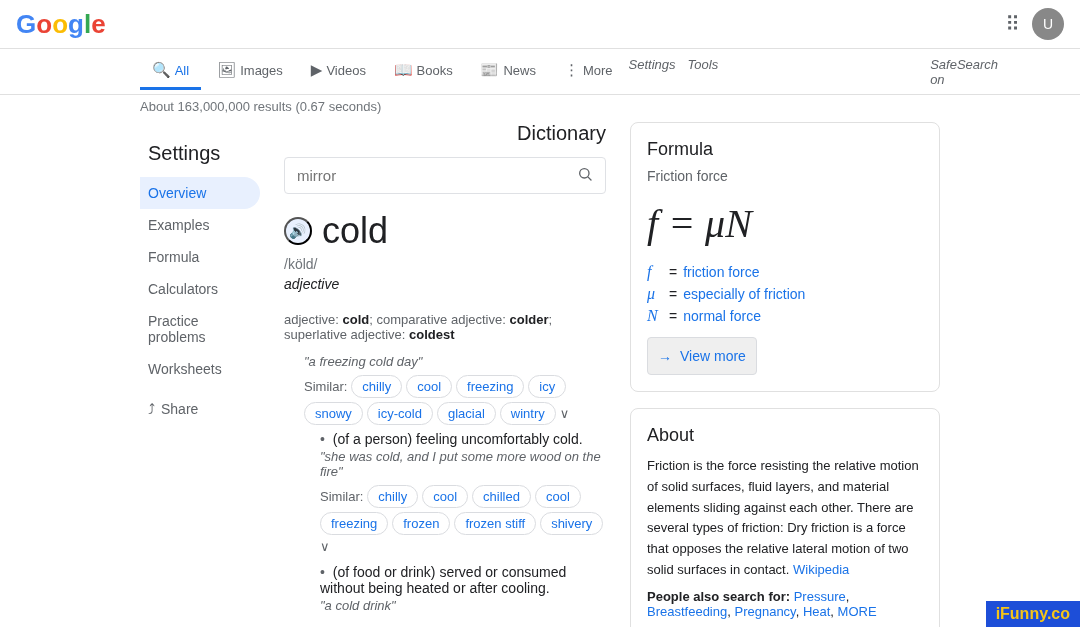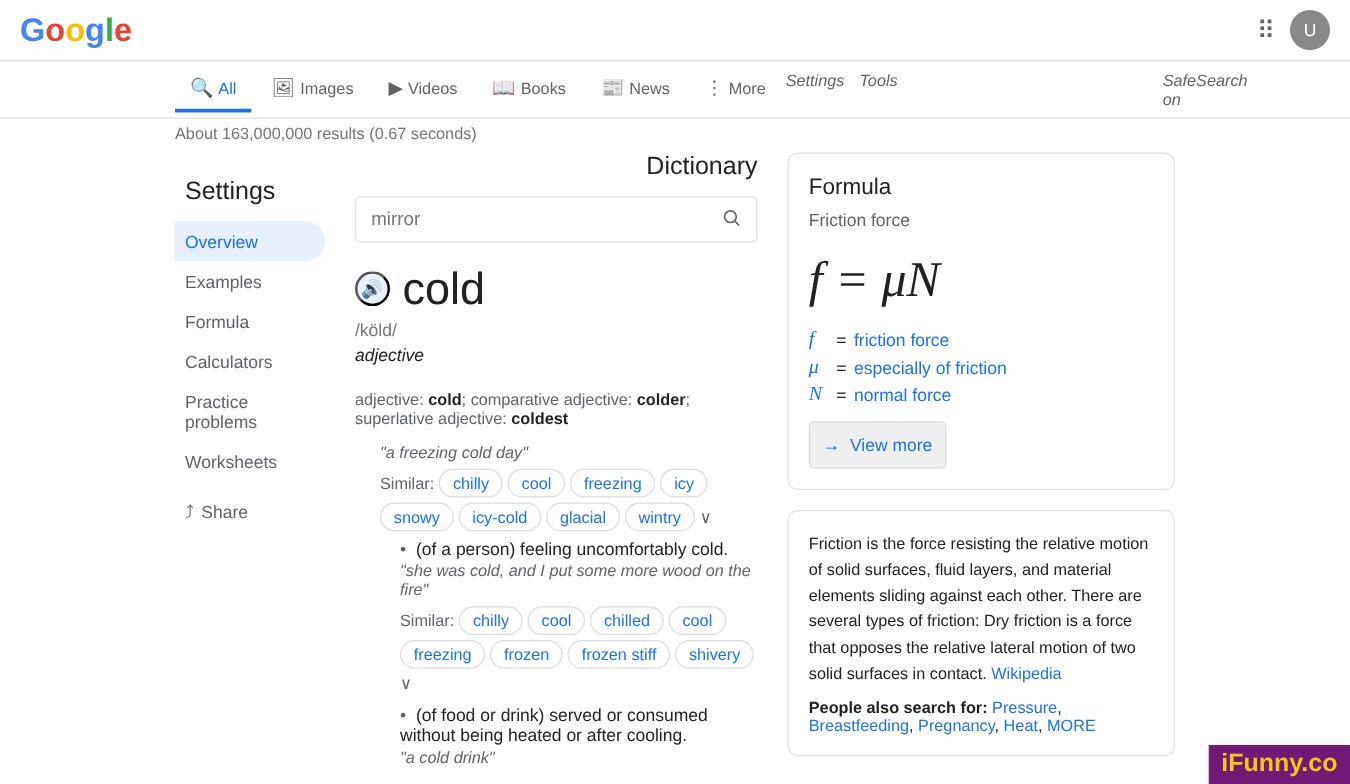--- a/index.html
+++ b/index.html
@@ -84,21 +84,21 @@
     .var-desc { color: #1a73e8; }
     .view-more-btn { display: flex; align-items: center; justify-content: center; gap: 8px; border: 1px solid #dadce0; border-radius: 4px; padding: 10px; cursor: pointer; color: #1a73e8; font-size: 14px; }
     .about-title { font-size: 18px; font-weight: 500; color: #202124; margin-bottom: 10px; }
     .about-text { font-size: 13px; color: #202124; line-height: 1.6; margin-bottom: 8px; }
     .wiki-link { color: #1a73e8; cursor: pointer; text-decoration: none; }
     .also-search { font-size: 13px; color: #202124; }
     .also-search b { font-weight: 600; }
     .also-link { color: #1a73e8; cursor: pointer; text-decoration: none; }
 
     
-    .footer-mark { position: fixed; bottom: 0; right: 0; background: #701a75; color: #f5c518; padding: 4px 10px; font-size: 20px; font-weight: bold; }
+    .footer-mark { position: fixed; bottom: 0; right: 0; background: #1d4ed8; color: #f5c518; padding: 4px 10px; font-size: 16px; font-weight: bold; }
   </style>
 </head>
 <body>
 
 <div class="header">
   <div class="google-logo">
     <span class="logo-g">G</span><span class="logo-o1">o</span><span class="logo-o2">o</span><span class="logo-g2">g</span><span class="logo-l">l</span><span class="logo-e">e</span>
   </div>
   <div class="header-right">
     <span class="grid-icon">⠿</span>
@@ -249,20 +249,21 @@
           <span class="var-desc">normal force</span>
         </div>
       </div>
       <button class="view-more-btn">
         <span>→</span>
         <span>View more</span>
       </button>
     </div>
 
     <div class="panel-card">
+      <div class="about-title">About</div>
       <div class="about-text">Friction is the force resisting the relative motion of solid surfaces, fluid layers, and material elements sliding against each other. There are several types of friction: Dry friction is a force that opposes the relative lateral motion of two solid surfaces in contact. <a class="wiki-link">Wikipedia</a></div>
       <div class="also-search">
         <b>People also search for:</b>
         <a class="also-link"> Pressure</a>,
         <a class="also-link"> Breastfeeding</a>,
         <a class="also-link"> Pregnancy</a>,
         <a class="also-link"> Heat</a>,
         <a class="also-link"> MORE</a>
       </div>
     </div>

